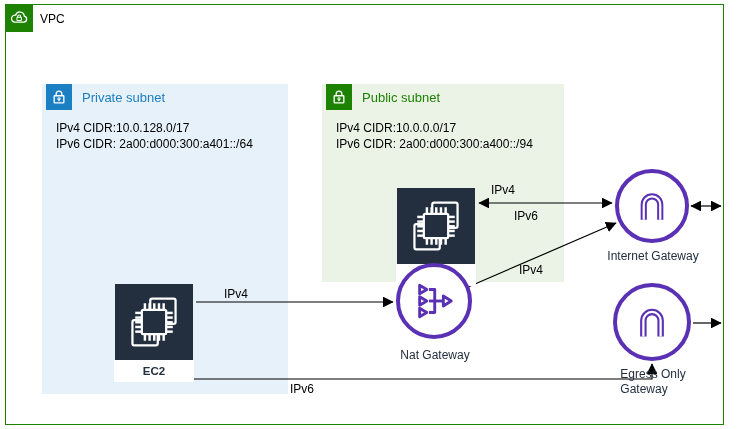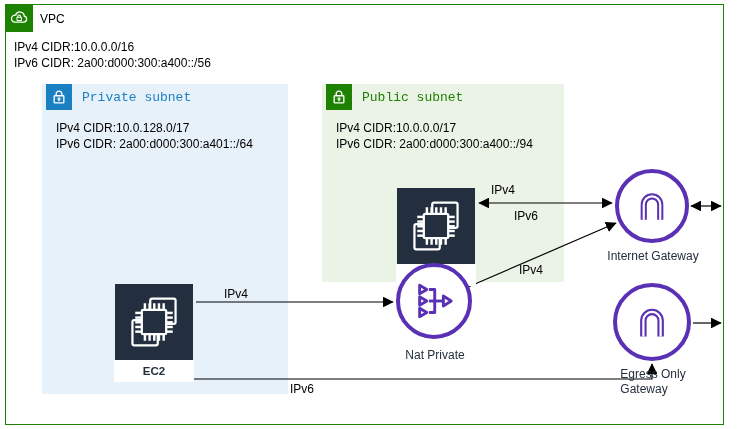--- a/index.html
+++ b/index.html
@@ -22,21 +22,21 @@
   .vpc-icon{position:absolute;left:5px;top:4px;width:28px;height:28px;background:var(--vpc_green);display:flex;align-items:center;justify-content:center;}
   .vpc-title{position:absolute;left:40px;top:12px;font-size:12px;color:#000;}
   .vpc-cidr{position:absolute;left:14px;top:39px;font-size:12px;color:#000;line-height:16px;white-space:nowrap;}
 
   .subnet{position:absolute;top:84px;}
   .subnet.private{left:42px;width:246px;height:310px;background:var(--private_fill);}
   .subnet.public{left:322px;width:242px;height:198px;background:var(--public_fill);padding-left:36px;}
   .subnet-icon{position:absolute;left:4px;top:0;width:26px;height:26px;display:flex;align-items:center;justify-content:center;}
   .subnet.private .subnet-icon{background:var(--private_blue);}
   .subnet.public .subnet-icon{background:var(--public_green);}
-  .subnet-title{position:absolute;left:40px;top:6px;font-size:13px;white-space:nowrap;font-family:Liberation Mono, monospace;}
+  .subnet-title{position:absolute;left:40px;top:6px;font-size:13px;white-space:nowrap;}
   .subnet.private .subnet-title{color:var(--private_blue);}
   .subnet.public .subnet-title{color:var(--public_green);}
   .subnet-cidr{position:absolute;left:14px;top:36px;font-size:12px;color:#000;line-height:16px;white-space:nowrap;}
 
   .ec2-node{position:absolute;width:80px;z-index:2;margin-top:32px;}
   .ec2-node.public{left:396px;top:156px;}
   .ec2-node.private{left:114px;top:252px;}
   .ec2-icon{width:78px;height:76px;margin:0 auto;background:var(--ec2_dark);display:flex;align-items:center;justify-content:center;}
   .ec2-label{background:#fff;height:22px;line-height:22px;text-align:center;font-size:11.5px;font-weight:bold;color:var(--label_dark);}
 
@@ -72,24 +72,20 @@
 
   <div class="vpc-border"></div>
   <div class="vpc-icon">
     <svg width="22" height="22" viewBox="0 0 24 24">
       <path class="white-stroke" stroke-width="1.4" d="M7 16.5 h10.2 a3.3 3.3 0 0 0 0.6 -6.5 a4.8 4.8 0 0 0 -9.4 -1.1 a3.6 3.6 0 0 0 -1.4 7.6 z"></path>
       <path class="white-stroke" stroke-width="1.1" d="M10.6 11.3 v-1 a1.6 1.6 0 0 1 3.2 0 v1"></path>
       <rect class="white-stroke" stroke-width="1.1" x="9.8" y="11.3" width="4.8" height="3.4" rx="0.5"></rect>
     </svg>
   </div>
   <div class="vpc-title">VPC</div>
-  <div class="vpc-cidr">
-    <div>IPv4 CIDR:10.0.0.0/16</div>
-    <div>IPv6 CIDR: 2a00:d000:300:a400::/56</div>
-  </div>
 
   <div class="subnet private">
     <div class="subnet-icon">
       <svg width="20" height="20" viewBox="0 0 24 24">
         <path class="white-stroke" stroke-width="1.6" d="M8.6 10.5 V8.3 a3.4 3.4 0 0 1 6.8 0 V10.5"></path>
         <rect class="white-stroke" stroke-width="1.6" x="6.2" y="10.5" width="11.6" height="8.6" rx="0.8"></rect>
         <circle class="white-stroke" stroke-width="1.3" cx="12" cy="14.2" r="1.3"></circle>
         <line class="white-stroke" stroke-width="1.3" x1="12" y1="15.4" x2="12" y2="17"></line>
       </svg>
     </div>
@@ -199,21 +195,21 @@
   <div class="gw-circle nat">
     <svg width="46" height="46" viewBox="0 0 64 64">
       <path class="nat-stroke" d="M12 10 L22 16 L12 22 Z"></path>
       <path class="nat-stroke" d="M12 26 L22 32 L12 38 Z"></path>
       <path class="nat-stroke" d="M12 42 L22 48 L12 54 Z"></path>
       <path class="nat-stroke" d="M25 16 H33 V48 H25"></path>
       <path class="nat-stroke" d="M25 32 H45"></path>
       <path class="nat-stroke" d="M45 25 L56 32 L45 39 Z"></path>
     </svg>
   </div>
-  <div class="gw-label nat">Nat Private</div>
+  <div class="gw-label nat">Nat Gateway</div>
 
   <div class="gw-circle igw">
     <svg width="44" height="44" viewBox="0 0 64 64">
       <path class="arch-outer" d="M20 52 V30 a12 12 0 0 1 24 0 V52"></path>
       <path class="arch-inner" d="M20 52 V30 a12 12 0 0 1 24 0 V52"></path>
     </svg>
   </div>
   <div class="gw-label igw">Internet Gateway</div>
 
   <div class="gw-circle egress">

